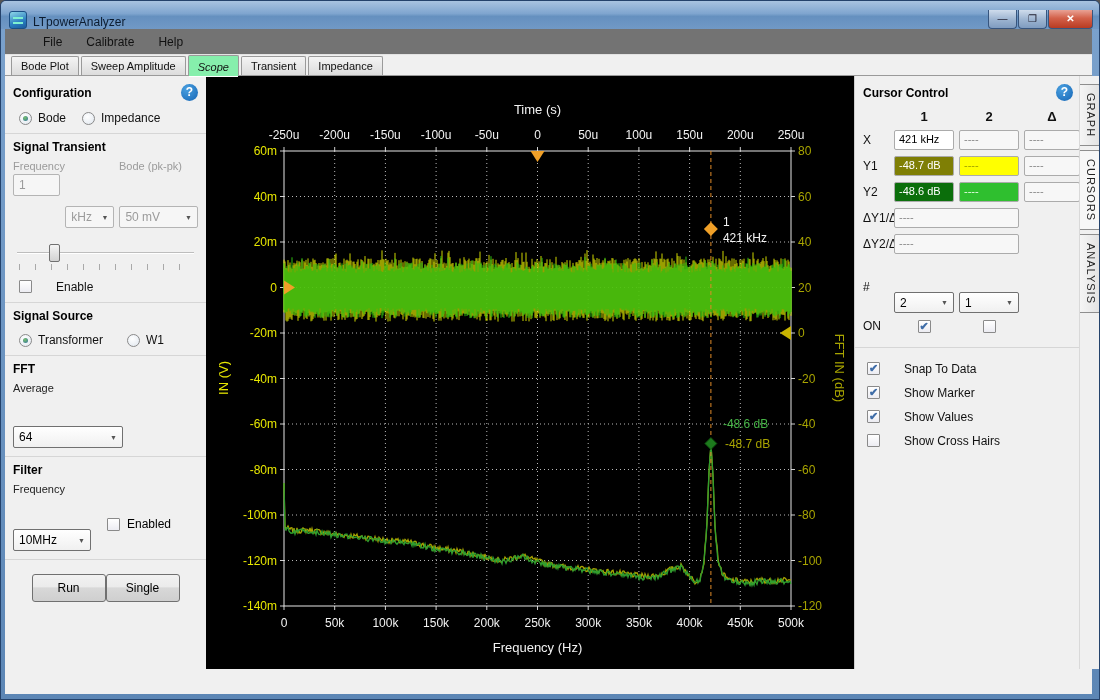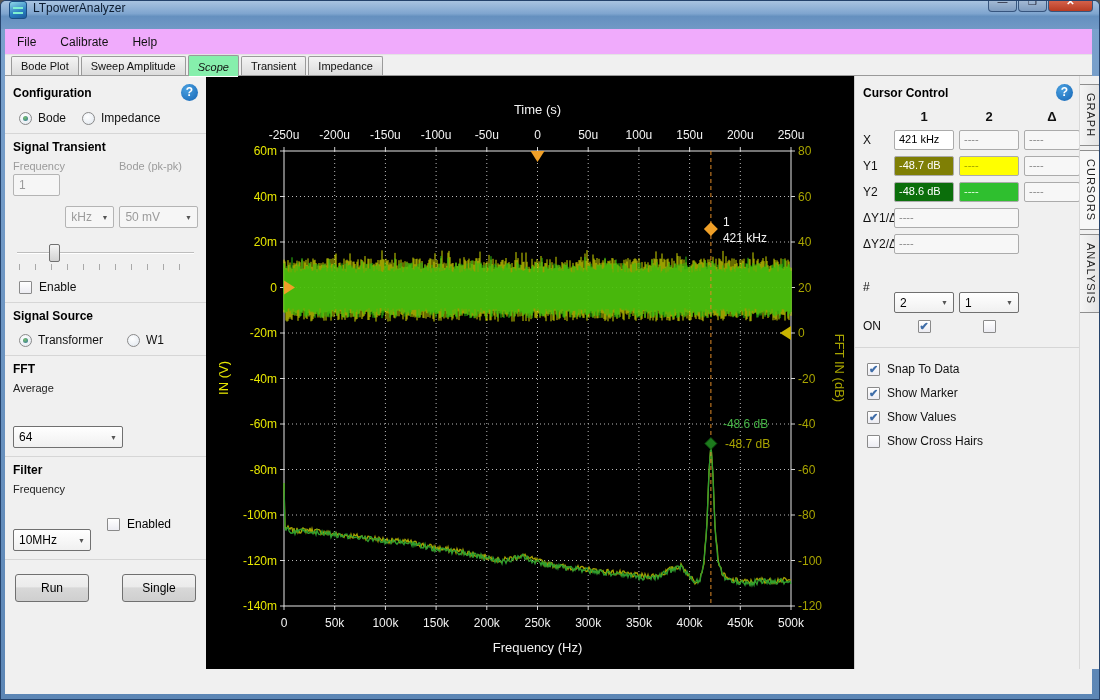--- a/index.html
+++ b/index.html
@@ -4,36 +4,36 @@
 <style>
   * { margin:0; padding:0; box-sizing:border-box; }
   html,body { background:#555; }
   body { font-family:"Liberation Sans", sans-serif; }
   #window {
     width:1100px; height:700px; position:relative; overflow:hidden;
     background:linear-gradient(180deg,#7ba2cd,#5c86b5);
     border:1px solid #24426b; border-radius:6px 6px 0 0;
   }
   
-  .titlebar { height:28px; display:flex; align-items:flex-start; padding:0 6px;
+  .titlebar { height:28px; display:flex; align-items:flex-end; padding:0 6px;
     background:linear-gradient(180deg,#a8c3e0 0%,#7fa5cf 45%,#6590bf 55%,#7199c6 100%); }
   .app-icon { width:18px; height:18px; margin:0 6px 0 2px; border-radius:3px;
     background:linear-gradient(160deg,#8fd8e8 0%,#2b7fc2 60%,#1b5c9e 100%);
     border:1px solid #1b4e84; position:relative; }
   .app-icon::before, .app-icon::after { content:""; position:absolute; left:3px; right:3px; height:2px; background:#7ef0d0; }
   .app-icon::before { top:5px; } .app-icon::after { top:10px; }
   .title-text { font-size:12px; color:#0c1c30; flex:1; }
   .winbtns { display:flex; gap:1px; margin-top:-8px; }
   .winbtn { width:29px; height:19px; font-size:10px; line-height:17px; text-align:center;
     color:#fff; border:1px solid #37557e; border-top:none; border-radius:0 0 4px 4px;
     background:linear-gradient(180deg,#cfdcec 0%,#9fb6d2 50%,#7f9cc0 100%); color:#223; cursor:default; }
   .winbtn.close { width:45px; background:linear-gradient(180deg,#e9a295 0%,#d3614a 45%,#b83b22 100%); color:#fff; font-weight:bold; }
   
   #inner { position:absolute; left:4px; right:7px; top:28px; bottom:5px; background:#f0f0f0; }
-  .menubar { height:26px; background:#f0abfc; display:flex; align-items:center; padding-left:2px; gap:4px; border-bottom:1px solid #e3e3e3; }
+  .menubar { height:26px; background:#737373; display:flex; align-items:center; padding-left:28px; gap:4px; border-bottom:1px solid #e3e3e3; }
   .menu-item { font-size:12px; color:#111; padding:4px 10px; }
   .tabstrip { height:21px; background:#f0f0f0; display:flex; align-items:center; padding-left:6px; position:relative; }
   .tabstrip::after { content:""; position:absolute; left:0; right:0; bottom:0; height:1px; background:#9a9a9a; }
   .tab { font-size:11px; color:#111; padding:3px 9px 3px 9px; border:1px solid #9a9a9a; border-bottom:none;
     background:linear-gradient(180deg,#f4f4f4,#dcdcdc); margin-right:2px; border-radius:2px 2px 0 0; position:relative; }
   .tab.active { background:#86efac; padding-top:5px; z-index:2;font-style:italic; }
   .tab.active::after { content:""; position:absolute; left:0; right:0; bottom:-1px; height:1px; background:#fff; }
   #content { position:absolute; top:47px; bottom:25px; left:0; right:0; display:flex; }
   
   #left-panel { width:201px; background:#f0f0f0; padding:6px 8px 0 8px; flex:none; }
@@ -54,26 +54,26 @@
   .combo { height:22px; border:1px solid #b4b4b4; border-radius:2px; background:#f6f6f6; font-size:12px; padding:3px 5px;
     display:flex; align-items:center; justify-content:space-between; color:#9b9b9b;margin-top:32px; }
   .combo.en { background:linear-gradient(180deg,#ffffff,#f0f0f0); border-color:#707070; color:#000; }
   .combo .arr { font-size:7px; color:#555; margin-left:4px; }
   .slider { margin:16px 4px 2px 4px; position:relative; height:18px; }
   .slider .track { position:absolute; left:0; right:0; top:8px; height:2px; background:#bdbdbd; border-bottom:1px solid #fff; }
   .slider .thumb { position:absolute; left:18%; top:0; width:11px; height:18px; border:1px solid #707070; border-radius:2px;
     background:linear-gradient(180deg,#f4f4f4,#d2d2d2); }
   .ticks { height:6px; margin:2px 6px 0 6px;
     background:repeating-linear-gradient(90deg,#a9a9a9 0 1px,transparent 1px 16px); }
-  .cb-row { display:flex; align-items:center; gap:7px; font-size:12px; color:#111; margin:10px 0 2px 6px; }
+  .cb-row { display:flex; gap:24px; font-size:12px; color:#111; margin:10px 0 2px 6px; }
   .cb { width:13px; height:13px; border:1px solid #8a8a8a; background:linear-gradient(180deg,#fff,#ececf2); border-radius:1px;
     position:relative; flex:none; font-size:11px; line-height:12px; text-align:center; color:#3f6da8; font-weight:bold; }
   .cb .g { display:none; }
   .cb.on .g { display:block; margin-top:-1px; }
-  .btn-row { display:flex; justify-content:space-between; margin:14px 2px 0 2px; }
+  .btn-row { display:flex; justify-content:center; margin:14px 2px 0 2px; }
   .btn { width:74px; height:28px; font-size:12px; color:#000; text-align:center; line-height:26px;
     border:1px solid #707070; border-radius:3px; background:linear-gradient(180deg,#f2f2f2 0%,#ebebeb 45%,#d8d8d8 50%,#cfcfcf 100%); }
   
   #plot-wrap { width:648px; background:#000; flex:none; }
   
   #right-panel { width:225px; background:#f0f0f0; padding:6px 6px 0 8px; flex:none; border-left:1px solid #cfcfcf; }
   .cc-grid { display:grid; grid-template-columns:26px 60px 60px 56px; gap:6px 5px; align-items:center; margin-top:8px; font-size:12px; color:#111; }
   .cc-col-head { font-weight:bold; text-align:center; font-size:13px; }
   .fldbox { height:20px; border:1px solid #ababab; border-radius:2px; background:#fff; font-size:11px; padding:2px 4px; color:#000; overflow:hidden; white-space:nowrap; }
   .fldbox.ghost { color:#888; background:#f7f7f7; }

